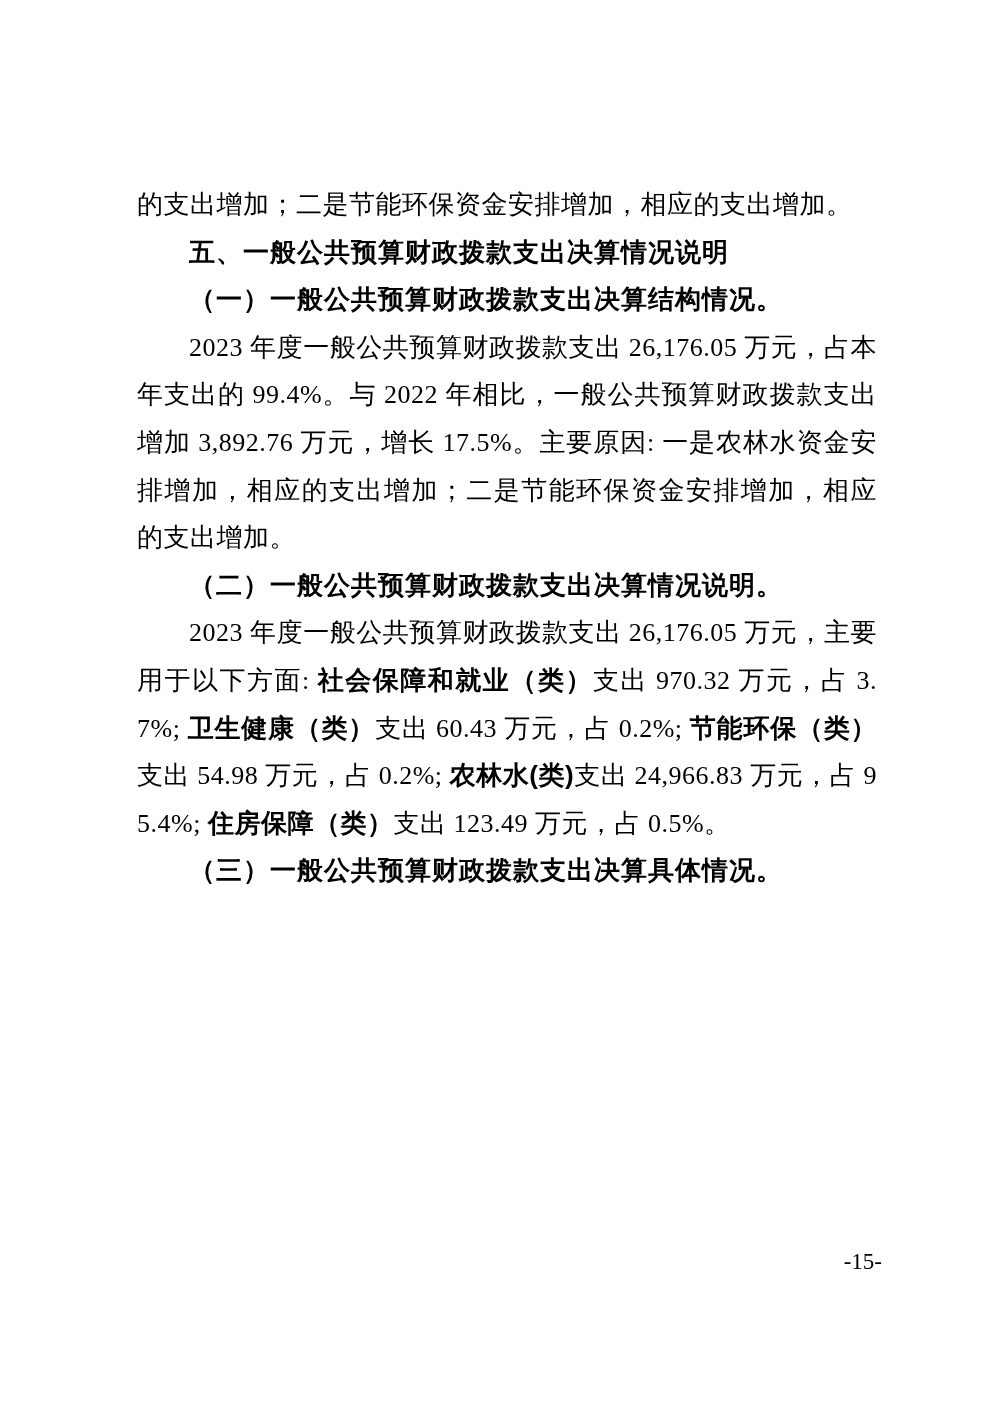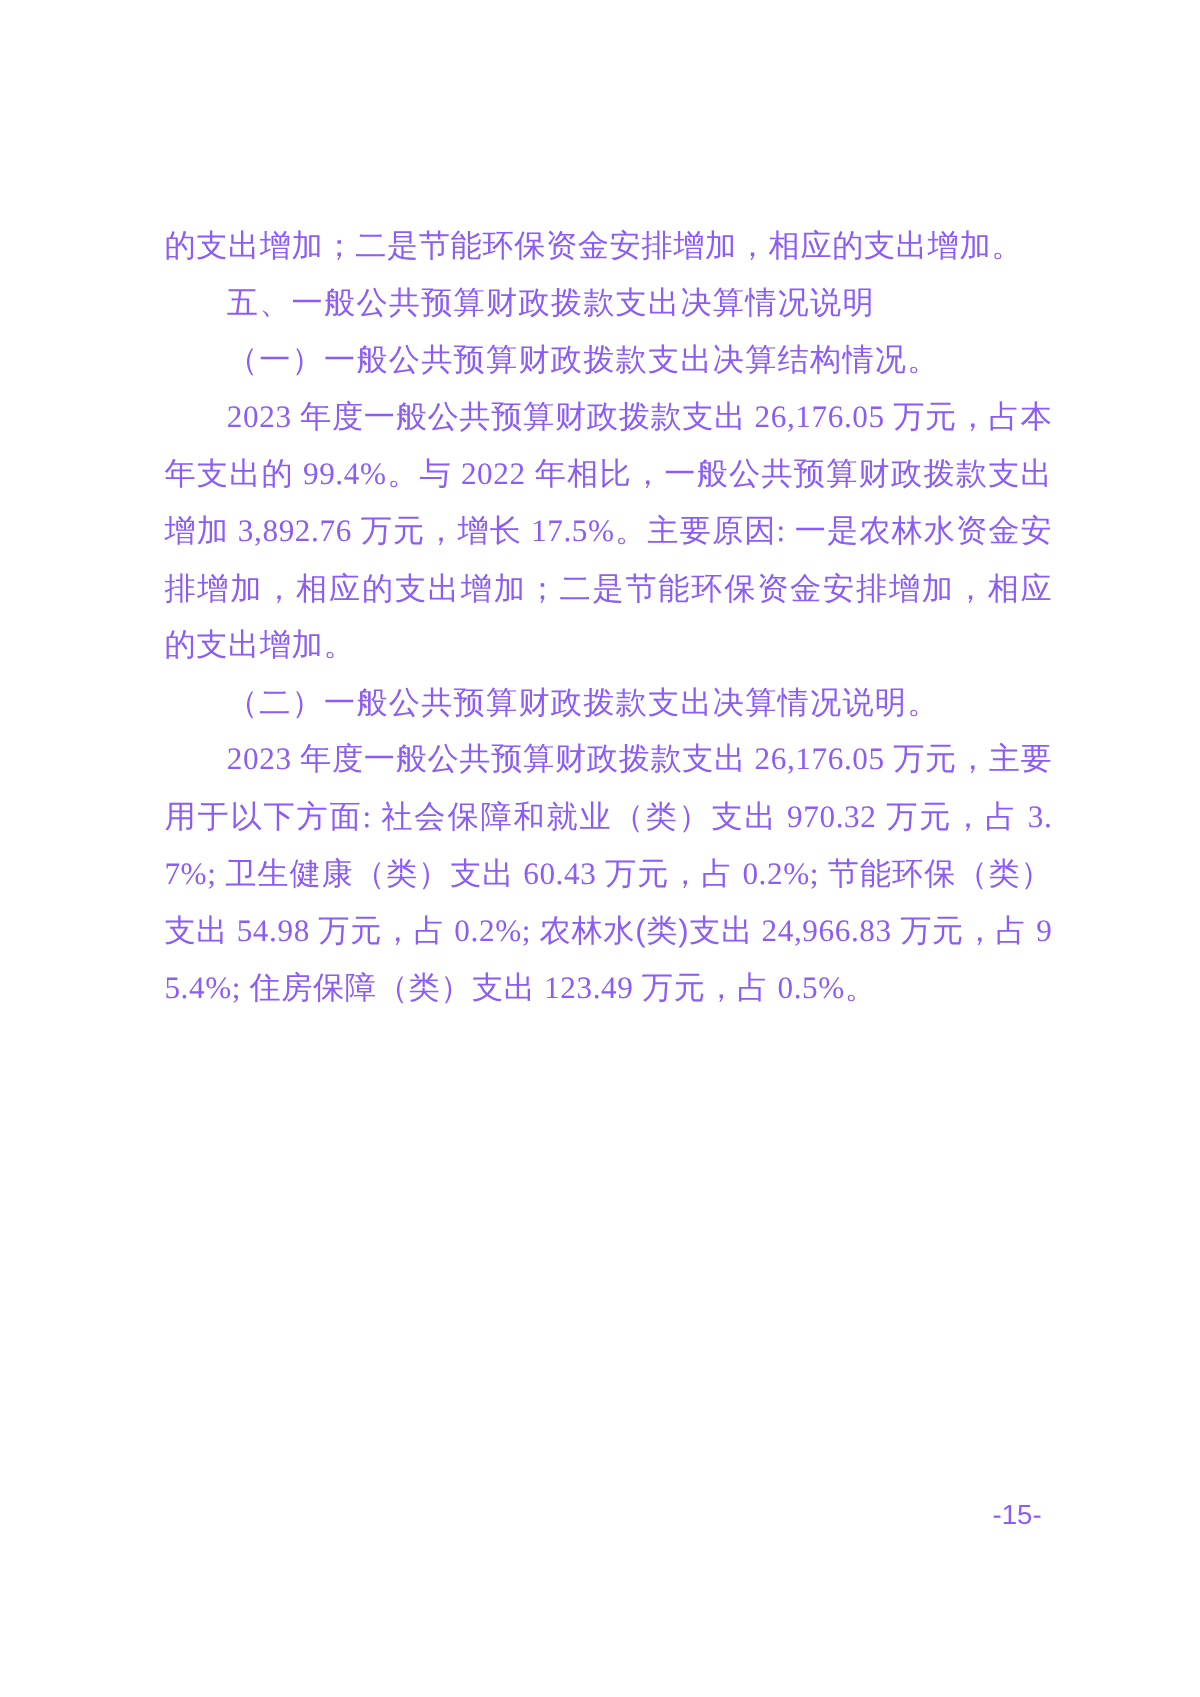--- a/index.html
+++ b/index.html
@@ -7,21 +7,21 @@
     margin: 0;
     padding: 0;
     background: #ffffff;
   }
   .page {
     position: relative;
     width: 1000px;
     height: 1414px;
     margin: 0 auto;
     background: #ffffff;
-    color: #8b5cf6;
+    color: #000000;
     font-family: "Liberation Serif", "DejaVu Serif", serif;
     overflow: hidden;
   }
   .content {
     position: absolute;
     left: 137px;
     top: 181px;
     width: 740px;
   }
   .para {
@@ -38,41 +38,42 @@
   .para.heading {
     font-family: "Liberation Sans", "DejaVu Sans", sans-serif;
     font-weight: bold;
     letter-spacing: 1px;
   }
   .run {
     font-style: normal;
   }
   .bold-run {
     font-family: "Liberation Sans", "DejaVu Sans", sans-serif;
-    font-weight: normal;
+    font-weight: bold;
   }
   .page-footer {
     position: absolute;
-    left: 128px;
+    left: 142px;
     top: 1246px;
     width: 740px;
     text-align: right;
     font-size: 23px;
     line-height: 32px;
-    font-family: Liberation Sans, sans-serif;
+    font-family: Liberation Serif, serif;
   }
 </style>
 </head>
 <body>
 
 <main class="page">
   <section class="content" id="doc-body">
       <p class="para"><span class="run">的支出增加；二是节能环保资金安排增加，相应的支出增加。</span></p>
       <p class="para heading indent"><span class="run bold-run">五、一般公共预算财政拨款支出决算情况说明</span></p>
       <p class="para heading indent"><span class="run bold-run">（一）一般公共预算财政拨款支出决算结构情况。</span></p>
       <p class="para indent"><span class="run">2023 年度一般公共预算财政拨款支出 26,176.05 万元，占本年支出的 99.4%。与 2022 年相比，一般公共预算财政拨款支出增加 3,892.76 万元，增长 17.5%。主要原因: 一是农林水资金安排增加，相应的支出增加；二是节能环保资金安排增加，相应的支出增加。</span></p>
       <p class="para heading indent"><span class="run bold-run">（二）一般公共预算财政拨款支出决算情况说明。</span></p>
       <p class="para indent"><span class="run">2023 年度一般公共预算财政拨款支出 26,176.05 万元，主要用于以下方面: </span><span class="run bold-run">社会保障和就业（类）</span><span class="run">支出 970.32 万元，占 3.7%; </span><span class="run bold-run">卫生健康（类）</span><span class="run">支出 60.43 万元，占 0.2%; </span><span class="run bold-run">节能环保（类）</span><span class="run">支出 54.98 万元，占 0.2%; </span><span class="run bold-run">农林水(类)</span><span class="run">支出 24,966.83 万元，占 95.4%; </span><span class="run bold-run">住房保障（类）</span><span class="run">支出 123.49 万元，占 0.5%。</span></p>
+      <p class="para heading indent"><span class="run bold-run">（三）一般公共预算财政拨款支出决算具体情况。</span></p>
     </section>
   <footer class="page-footer">
     <span>-15-</span>
   </footer>
 </main>
 
 </body></html>

